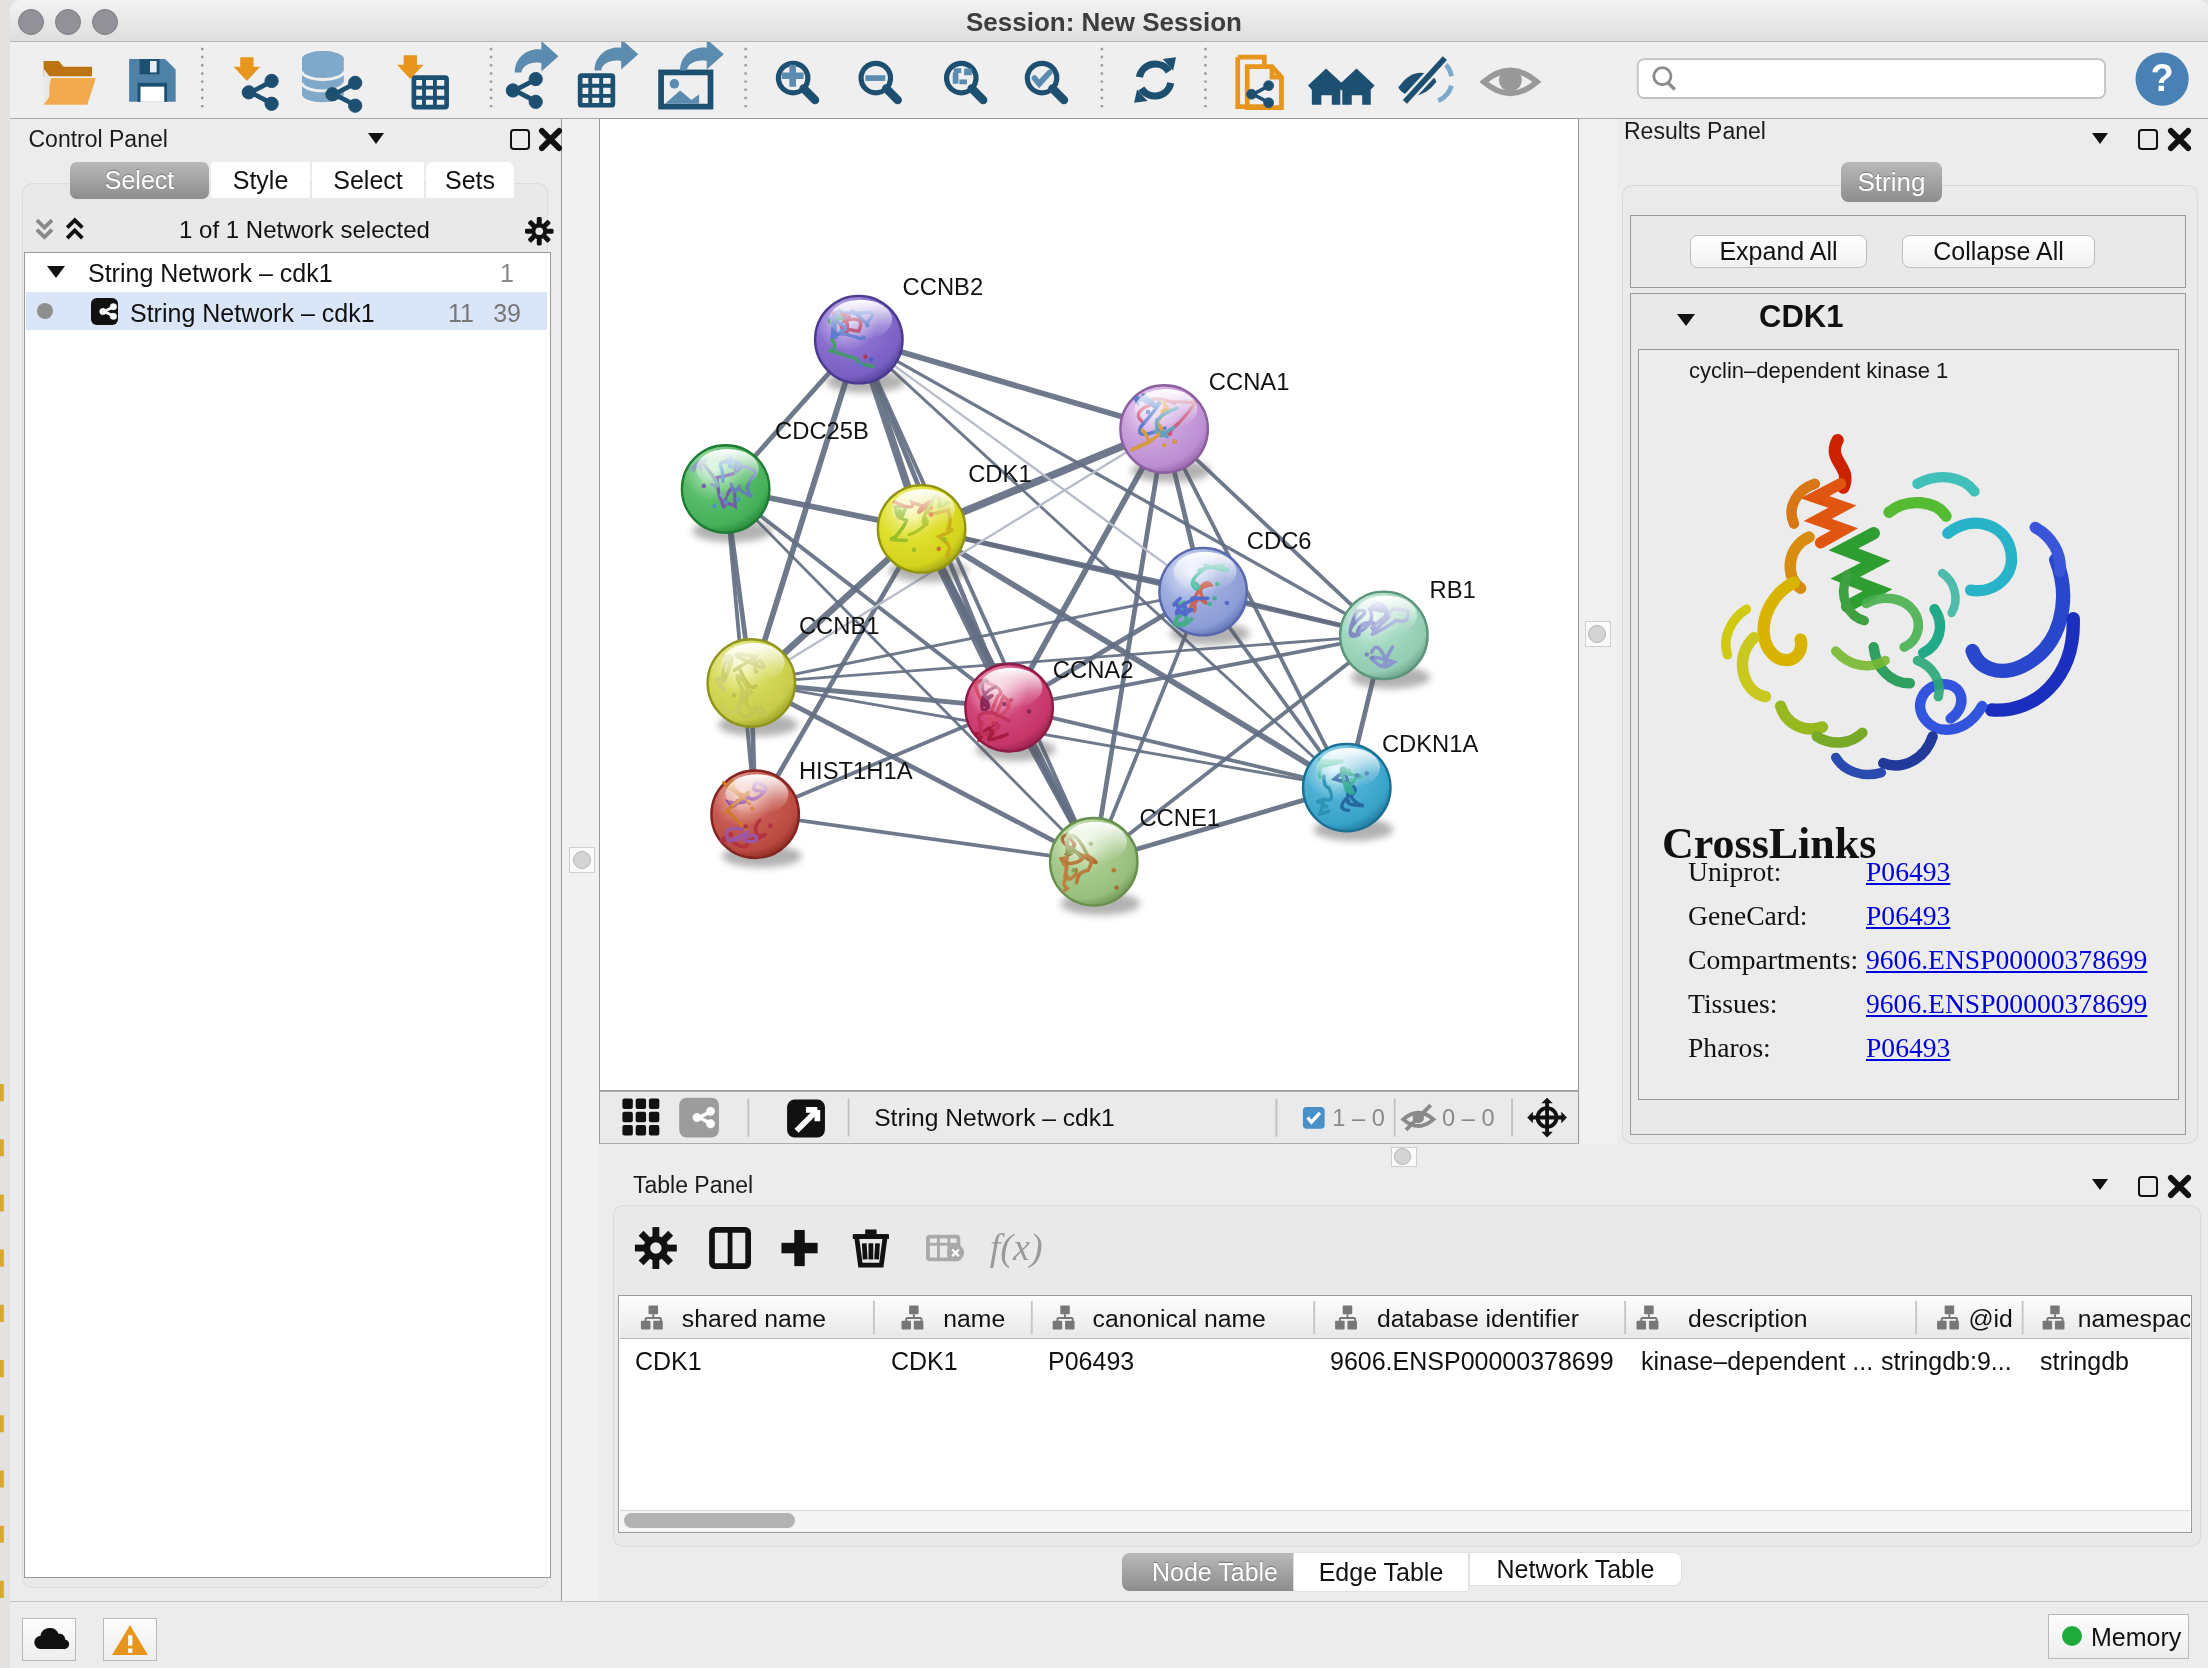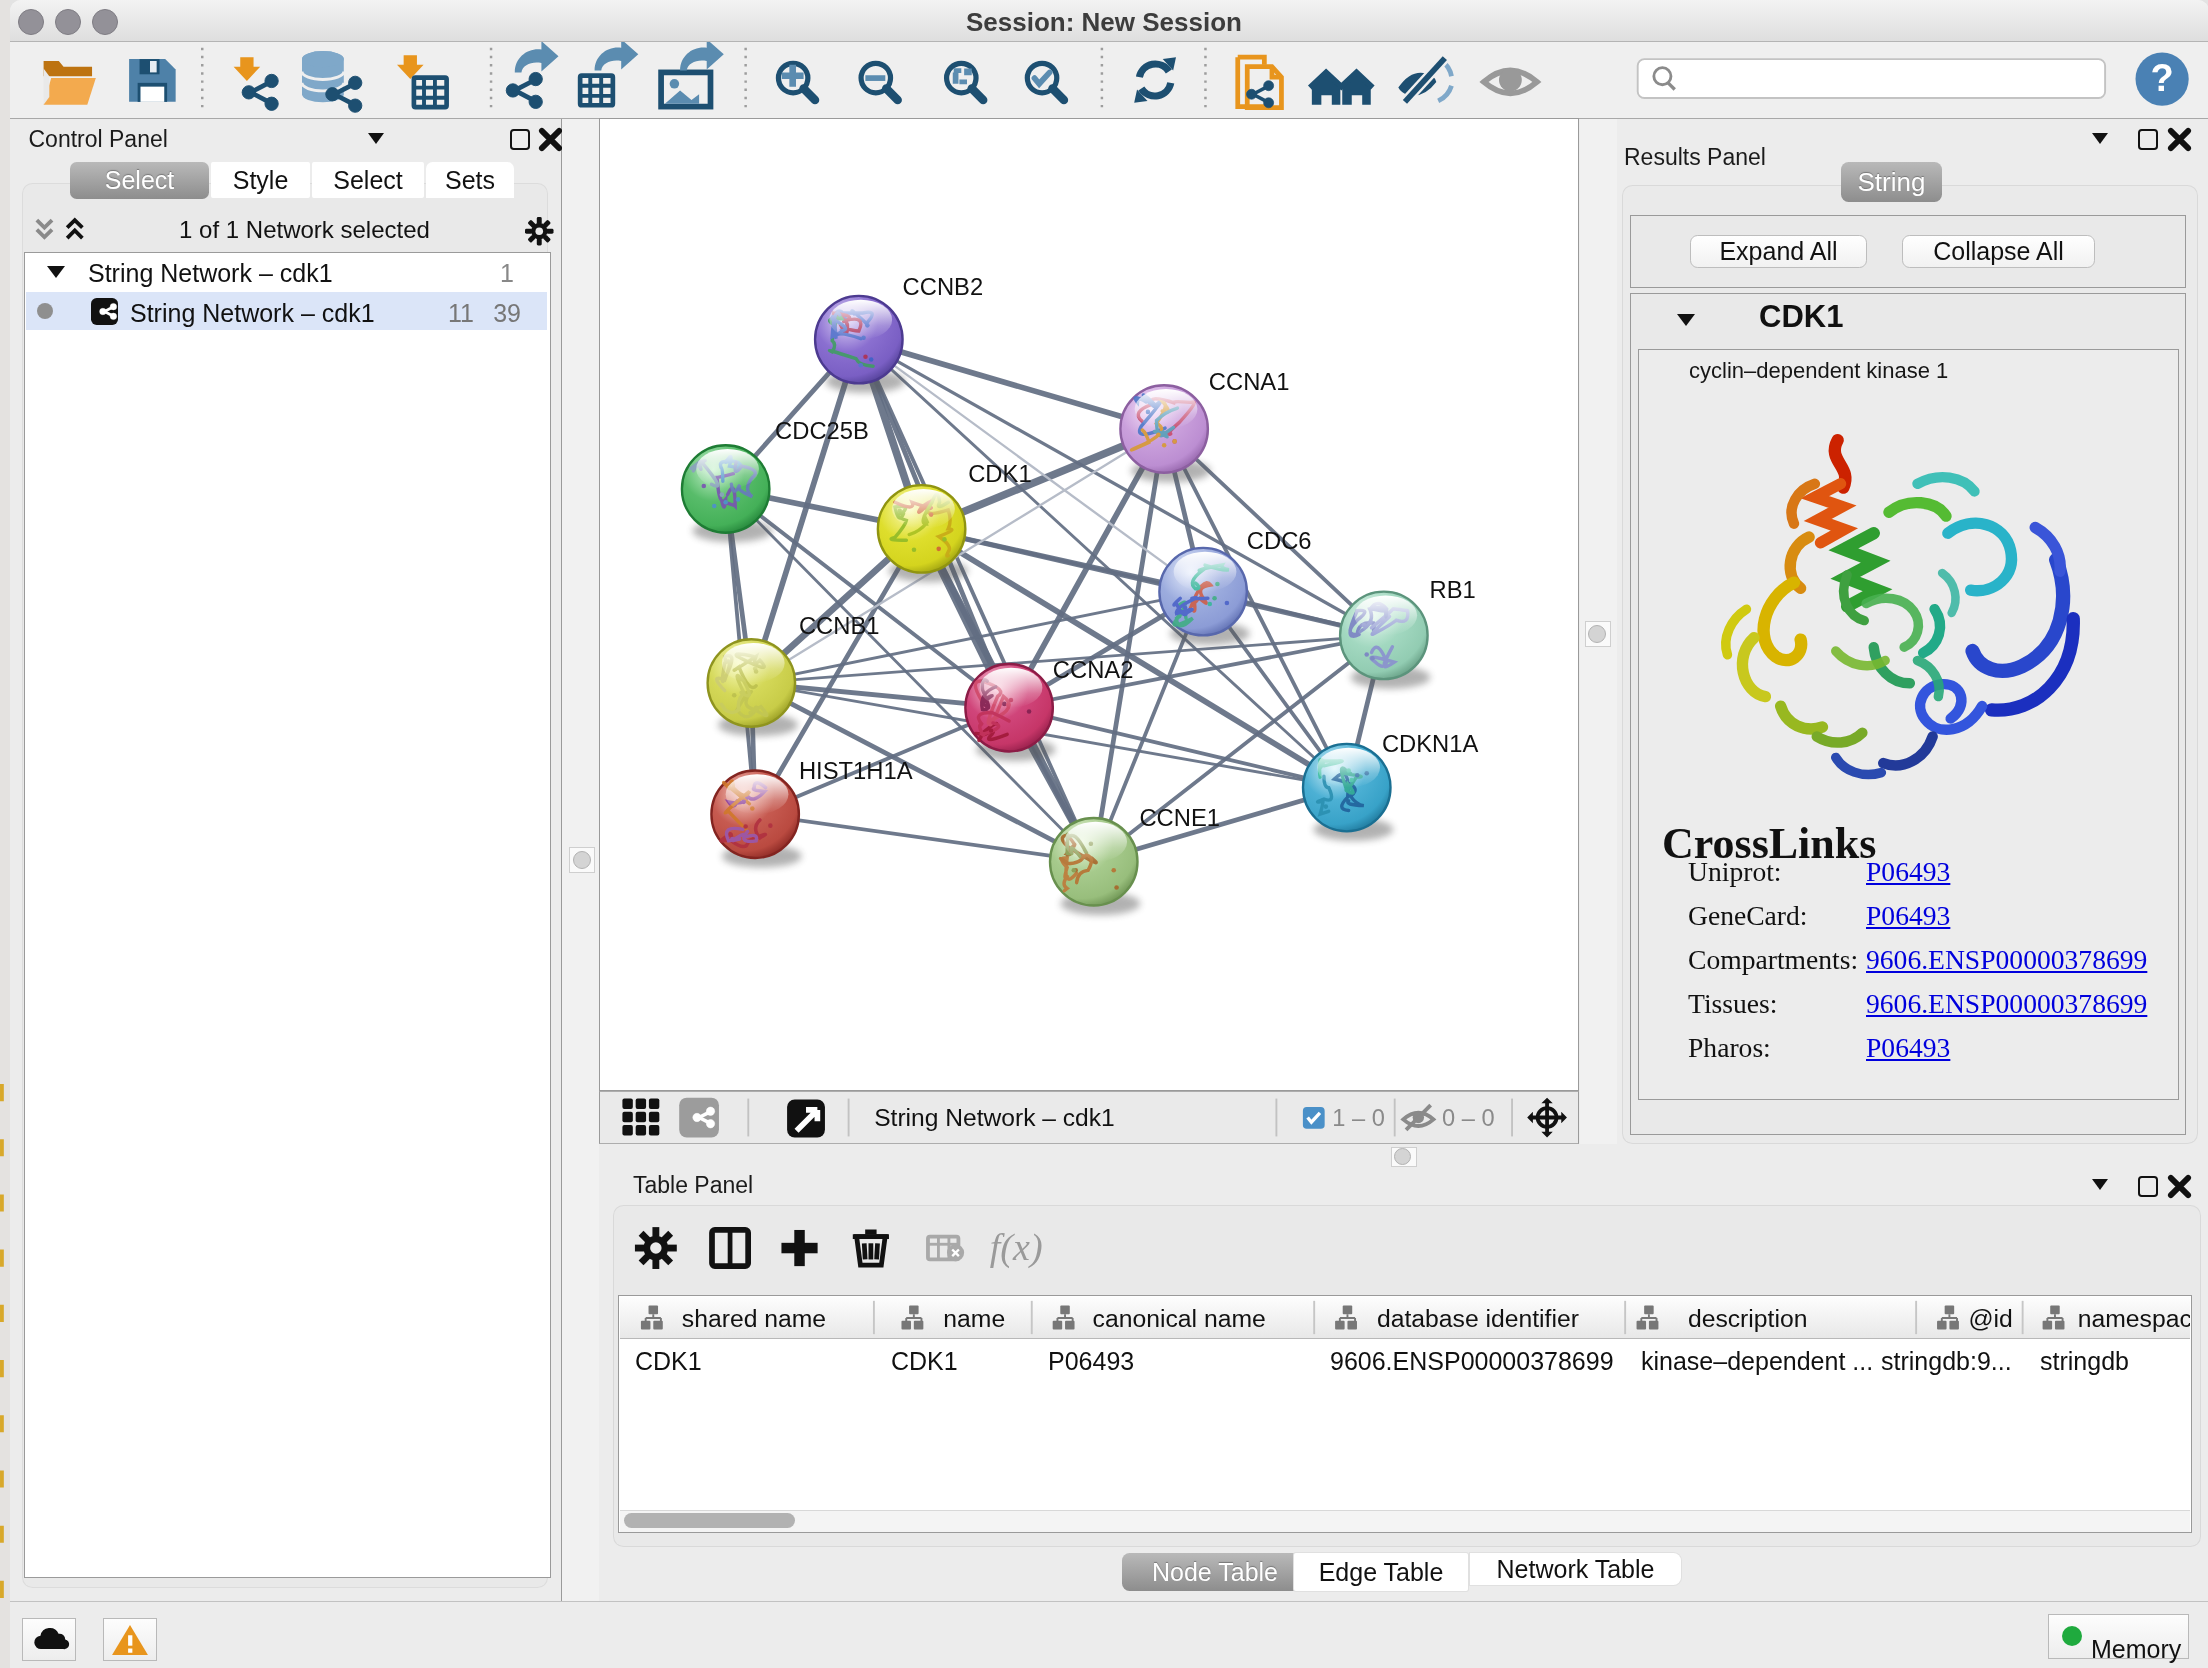--- a/index.html
+++ b/index.html
@@ -622,21 +622,21 @@
     </g>
 </svg>
 
 <div class="abs" style="left:1580px;top:119px;width:37px;height:1025px;background:#f1f1f1;"></div>
 <div class="abs" style="left:1585px;top:621px;width:24px;height:24px;background:#fafafa;border:1px solid #cfcfcf;"></div>
 <div class="abs" style="left:1588px;top:625px;width:16px;height:16px;border-radius:50%;background:#d4d4d4;border:1px solid #b2b2b2;"></div>
 
 <div class="abs" style="left:1391px;top:1147px;width:24px;height:18px;background:#fafafa;border:1px solid #cfcfcf;"></div>
 <div class="abs" style="left:1394px;top:1148px;width:15px;height:15px;border-radius:50%;background:#d4d4d4;border:1px solid #b2b2b2;"></div>
 
-<div class="abs hdr" style="left:1624px;top:144px;">Results Panel</div>
+<div class="abs hdr" style="left:1624px;top:118px;">Results Panel</div>
 <div class="abs tri" style="left:2092px;top:133px;"></div>
 <div class="abs sq" style="left:2138px;top:129px;"></div>
 <svg class="abs" style="left:2167px;top:127px;" width="25" height="25" viewBox="0 0 26 26">
     <path d="M4,4 L22,22 M22,4 L4,22" stroke="#111" stroke-width="6" stroke-linecap="round"></path>
   </svg>
 
 <div class="abs" style="left:1623px;top:186px;width:574px;height:957px;background:#eaeaea;border-radius:9.5px;box-shadow:0 0 0 1px #d9d9d9;"></div>
 <div class="abs" style="left:1841px;top:162px;width:101px;height:40px;background:linear-gradient(#b9b9b9,#8d8d8d);border-radius:7.6px;color:#fff;font-size:26px;display:flex;align-items:center;justify-content:center;text-shadow:0 -1px 1px #777;">String</div>
 
 <div class="abs" style="left:1630px;top:215px;width:556px;height:73px;border:1.9px solid #9a9a9a;box-sizing:border-box;background:#e9e9e9;"></div>
@@ -791,14 +791,14 @@
     <path d="M12,24 a7,7 0 0 1 -1,-14 a10,10 0 0 1 19,-2 a6,6 0 0 1 7,6 a5,5 0 0 1 -2,10 z" fill="#111"></path>
   </svg>
 <div class="abs" style="left:103px;top:1618px;width:54px;height:43px;background:linear-gradient(#fdfdfd,#ededed);border:1px solid #b9b9b9;box-sizing:border-box;"></div>
 <svg class="abs" style="left:110px;top:1623px;" width="40" height="34" viewBox="0 0 42 36">
     <path d="M21,2 L40,34 L2,34 z" fill="#e8951d"></path>
     <rect x="19" y="13" width="4.5" height="11" fill="#fff"></rect>
     <rect x="19" y="27" width="4.5" height="4.5" fill="#fff"></rect>
   </svg>
 <div class="abs" style="left:2048px;top:1614px;width:141px;height:45px;background:linear-gradient(#fdfdfd,#ededed);border:1px solid #b9b9b9;box-sizing:border-box;"></div>
 <div class="abs" style="left:2062px;top:1626px;width:20px;height:20px;border-radius:50%;background:#1faa3e;"></div>
-<div class="abs" style="left:2091px;top:1623px;font-size:25px;color:#111;margin-top:12px;">Memory</div>
+<div class="abs" style="left:2091px;top:1623px;font-size:25px;color:#111;">Memory</div>
 
 
 </body></html>

